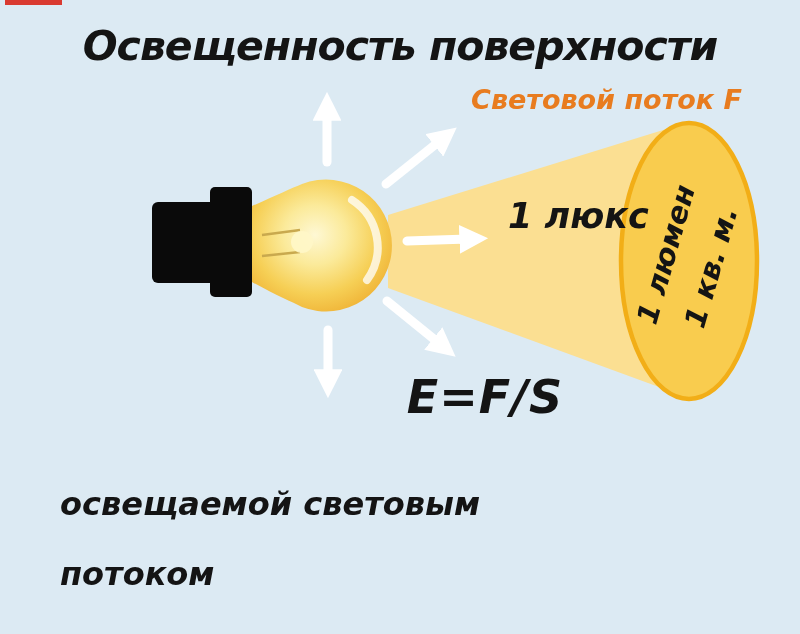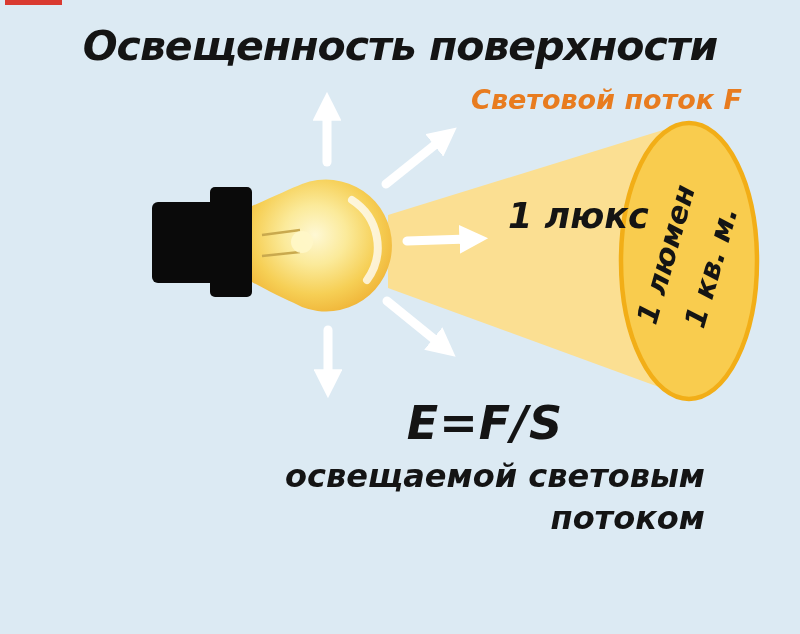--- a/index.html
+++ b/index.html
@@ -35,32 +35,32 @@
     margin-left:32px;
   }
   #ellipse-label{
     left:689px;top:261px;width:240px;margin-left:-120px;
     transform:translateY(-50%) rotate(-74deg);
     text-align:center;line-height:47px;
     font-size:29px;font-weight:bold;font-style:italic;
     color:var(--text-black,#141414);
   }
   #formula{
-    left:350px;top:396px;width:270px;text-align:center;
+    left:350px;top:370px;width:270px;text-align:center;
     font-size:46px;font-weight:bold;font-style:italic;
     color:var(--text-black,#141414);letter-spacing:1px;
   }
   #legend{
     left:60px;top:455px;width:645px;
     font-size:32px;font-weight:bold;font-style:italic;
     color:var(--text-black,#141414);line-height:42px;
   }
   .legend-line1{padding-left:64px;text-align:left;}
   .legend-line2{padding-left:94px;text-align:left;}
-  .legend-line3,.legend-line4{text-align:right;}
+  .legend-line3,.legend-line4{text-align:left;margin-top:28px;}
 </style>
 </head>
 <body>
 
 <div id="red-strip" class="abs"></div>
 
 <svg id="diagram-svg" class="abs" width="800" height="634" viewBox="0 0 800 634">
   <defs>
     <marker id="ah" viewBox="0 0 10 10" refX="3" refY="5" markerWidth="3.2" markerHeight="3.2" orient="auto-start-reverse">
       <path d="M0,0 L10,5 L0,10 Z" fill="#FFFFFF"></path>

